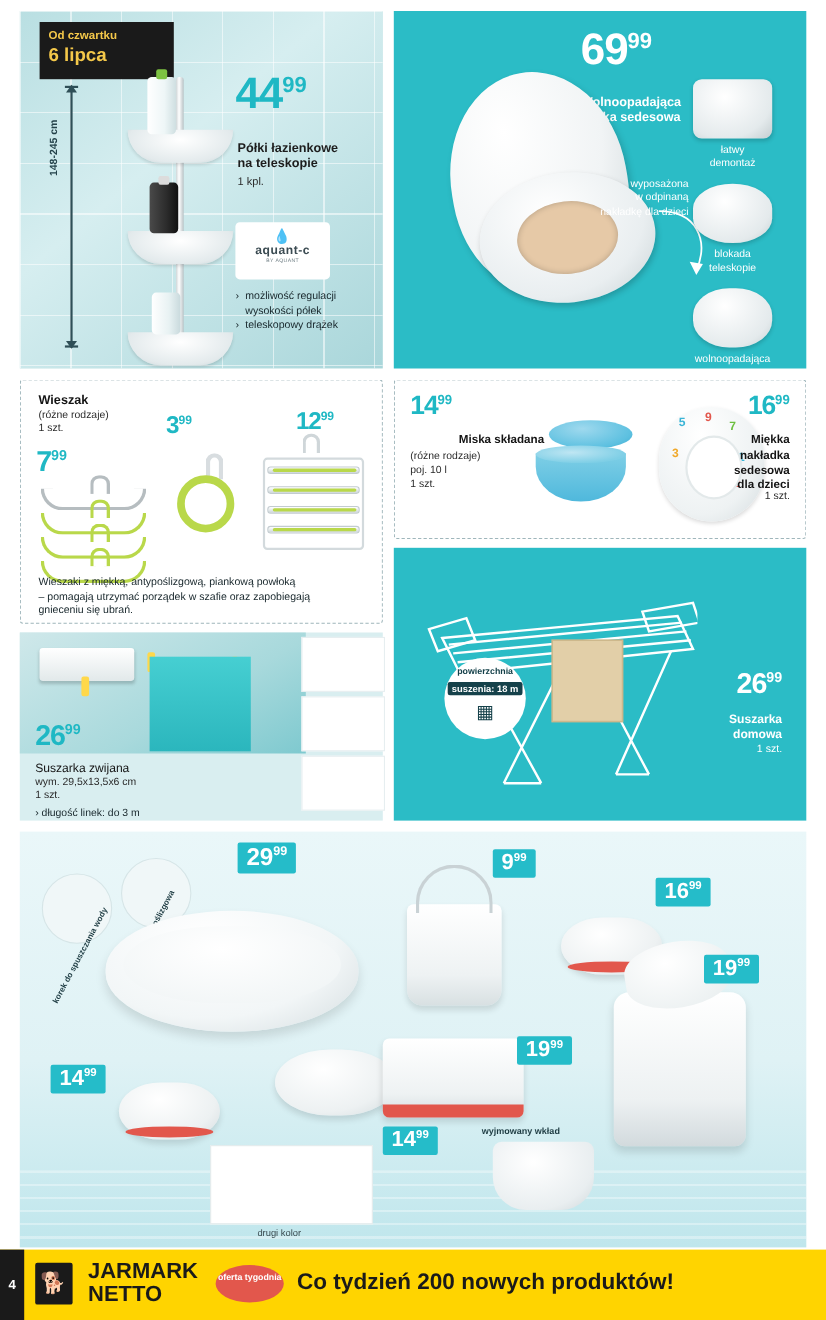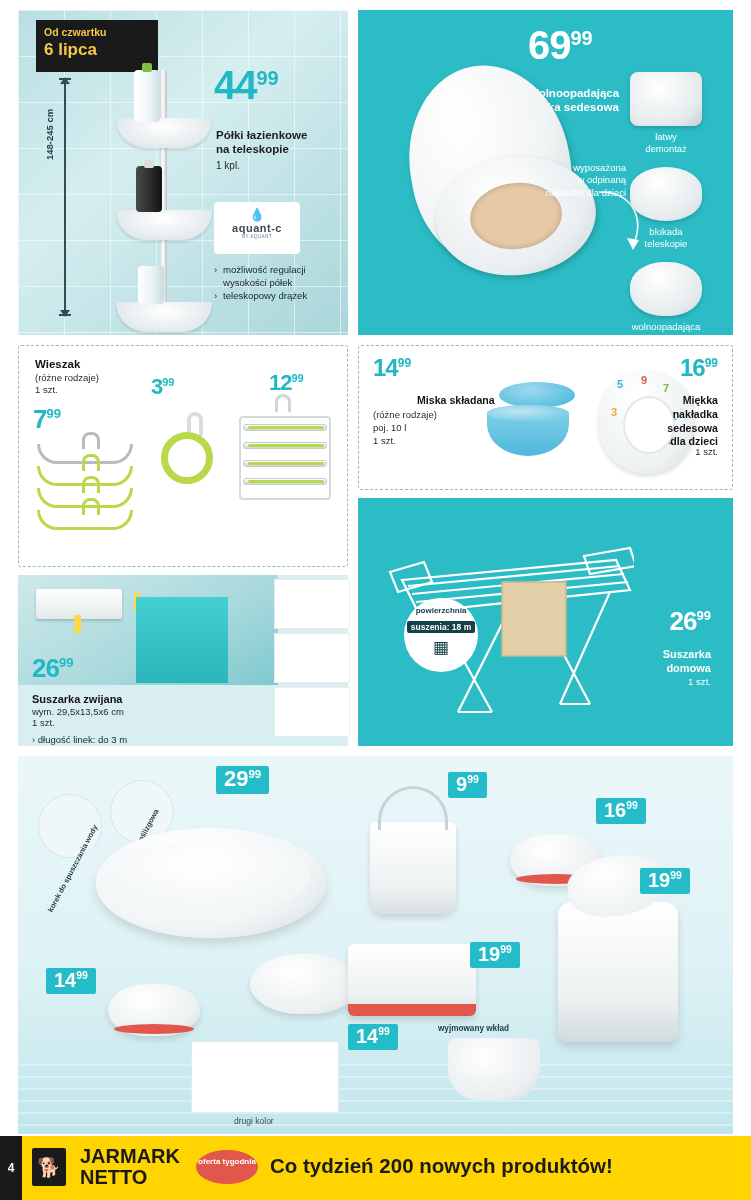--- a/index.html
+++ b/index.html
@@ -261,21 +261,21 @@
   .p6photo { position:absolute; left: 0; top: 0; width: 260px; height: 110px;
              background: linear-gradient(150deg,#cfe8ea,#a8d9dc 60%,#7ec9cf); overflow:hidden;}
   .towel { position:absolute; left: 118px; top: 22px; width: 92px; height: 86px;
            background: linear-gradient(to bottom,#46cfd2,#2bb6bd); }
   .railbox { position:absolute; left: 18px; top: 14px; width: 86px; height: 30px;
              background: linear-gradient(to bottom,#ffffff,#e2e9ea); border-radius:3px;
              box-shadow: 0 2px 3px rgba(0,0,0,.18);}
   .peg { position:absolute; width: 7px; height: 18px; background:#ffd84a; border-radius:2px;}
   .p6thumb { position:absolute; width: 76px; height: 50px; background:#fff; border:1px solid #e6eef0;}
   .p6price { position:absolute; left: 14px; top: 82px; font-size: 26px; }
-  .p6title { position:absolute; left: 14px; top: 118px; font-size: 11px; font-weight:700; color:#141414;}
+  .p6title { position:absolute; left: 14px; top: 118px; font-size: 11px; font-weight:400; color:#141414;}
   .p6dim { position:absolute; left: 14px; top: 131px; font-size: 9.5px; color:#2a2a2a;}
   .p6qty { position:absolute; left: 14px; top: 142px; font-size: 9.5px; color:#2a2a2a;}
   .p6bullet { position:absolute; left: 14px; top: 159px; font-size: 9.5px; color:#17262b;}
 
   
   .panel7 {
     position:absolute; left: 18px; top: 756px; width: 715px; height: 378px;
     background: linear-gradient(to bottom,#eaf7f9 0%, #dff2f5 55%, #bfe6ec 100%);
     overflow:hidden;
   }
@@ -479,20 +479,23 @@
           <i></i>
         </div>
       <div class="mh-bar" style="top:52px">
           <i></i>
         </div>
       <div class="mh-bar" style="top:70px">
           <i></i>
         </div>
     </div>
 
+    <div class="p3foot" style="white-space:pre-line">Wieszaki z miękką, antypoślizgową, piankową powłoką
+– pomagają utrzymać porządek w szafie oraz zapobiegają
+gnieceniu się ubrań.</div>
   </div>
 
   <div class="panel4">
     <div class="price tealprice p4price">
       <span class="int">14</span><span class="dec">99</span>
     </div>
     <div class="p4title">Miska składana</div>
     <div class="p4sub" style="white-space:pre-line">(różne rodzaje)
 poj. 10 l
 1 szt.</div>

